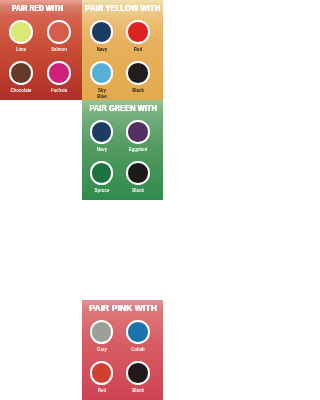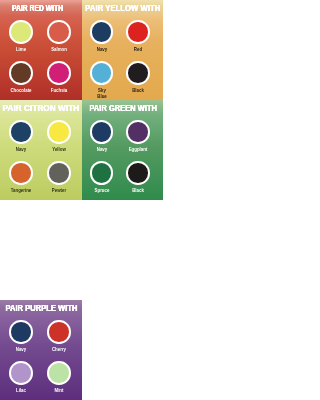--- a/index.html
+++ b/index.html
@@ -54,70 +54,51 @@
       </div>
       <div class="cell" style="left: -1px; top: 61.2px;">
         <div class="dot" style="background: rgb(98, 58, 38);"></div>
         <div class="lab" style="color: rgb(255, 255, 255);">Chocolate</div>
       </div>
       <div class="cell" style="left: 37px; top: 61.2px;">
         <div class="dot" style="background: rgb(209, 31, 120);"></div>
         <div class="lab" style="color: rgb(255, 255, 255);">Fuchsia</div>
       </div>
     </div>
-    <div class="panel" style="left: 0px; top: 100px; width: 81.5px; background: linear-gradient(rgb(231, 236, 182) 0%, rgb(224, 232, 166) 8%, rgb(220, 230, 154) 14%, rgb(206, 220, 124) 45%, rgb(188, 204, 96) 100%);">
-      <div class="title" style="transform-origin: 50% 50%; transform: translateX(-0.9px) scaleX(0.914286);">PAIR CITRON WITH</div>
-      <div class="cell" style="left: -1px; top: 20.4px;">
-        <div class="dot" style="background: rgb(30, 65, 102);"></div>
-        <div class="lab" style="color: rgb(51, 53, 26);">Navy</div>
-      </div>
-      <div class="cell" style="left: 37px; top: 20.4px;">
-        <div class="dot" style="background: rgb(247, 233, 66);"></div>
-        <div class="lab" style="color: rgb(51, 53, 26);">Yellow</div>
-      </div>
-      <div class="cell" style="left: -1px; top: 61.2px;">
-        <div class="dot" style="background: rgb(214, 98, 44);"></div>
-        <div class="lab" style="color: rgb(51, 53, 26);">Tangerine</div>
-      </div>
-      <div class="cell" style="left: 37px; top: 61.2px;">
-        <div class="dot" style="background: rgb(98, 97, 90);"></div>
-        <div class="lab" style="color: rgb(51, 53, 26);">Pewter</div>
-      </div>
-    </div>
     <div class="panel" style="left: 81.5px; top: 100px; width: 81.5px; background: linear-gradient(rgb(156, 195, 146) 0%, rgb(132, 185, 133) 8%, rgb(116, 176, 127) 14%, rgb(85, 155, 98) 45%, rgb(47, 139, 76) 100%);">
       <div class="title" style="transform-origin: 50% 50%; transform: translateX(0.6px) scaleX(0.83232);">PAIR GREEN WITH</div>
       <div class="cell" style="left: -1.9px; top: 20.4px;">
         <div class="dot" style="background: rgb(30, 59, 99);"></div>
         <div class="lab" style="color: rgb(255, 255, 255);">Navy</div>
       </div>
       <div class="cell" style="left: 34.6px; top: 20.4px;">
         <div class="dot" style="background: rgb(82, 48, 99);"></div>
         <div class="lab" style="color: rgb(255, 255, 255);">Eggplant</div>
       </div>
       <div class="cell" style="left: -1.9px; top: 61.2px;">
         <div class="dot" style="background: rgb(30, 113, 64);"></div>
         <div class="lab" style="color: rgb(255, 255, 255);">Spruce</div>
       </div>
       <div class="cell" style="left: 34.6px; top: 61.2px;">
         <div class="dot" style="background: rgb(29, 26, 26);"></div>
         <div class="lab" style="color: rgb(255, 255, 255);">Black</div>
       </div>
     </div>
-    <div class="panel" style="left: 0px; top: 300px; width: 81.5px; background: linear-gradient(rgb(154, 125, 166) 0%, rgb(141, 107, 159) 8%, rgb(138, 100, 158) 14%, rgb(116, 75, 144) 45%, rgb(93, 46, 125) 100%);">
-      <div class="title" style="transform-origin: 50% 50%; transform: translateX(-1px) scaleX(0.83965);">PAIR PURPLE WITH</div>
-      <div class="cell" style="left: -1px; top: 20.4px;">
-        <div class="dot" style="background: rgb(30, 58, 99);"></div>
-        <div class="lab" style="color: rgb(255, 255, 255);">Navy</div>
+    <div class="panel" style="left: 81.5px; top: 300px; width: 81.5px; background: linear-gradient(rgb(224, 148, 154) 0%, rgb(220, 124, 128) 8%, rgb(220, 116, 117) 14%, rgb(214, 92, 99) 45%, rgb(206, 67, 84) 100%);">
+      <div class="title" style="transform-origin: 50% 50%; transform: translateX(0.6px) scaleX(0.955266);">PAIR PINK WITH</div>
+      <div class="cell" style="left: -1.9px; top: 20.4px;">
+        <div class="dot" style="background: rgb(155, 159, 152);"></div>
+        <div class="lab" style="color: rgb(255, 255, 255);">Gray</div>
       </div>
-      <div class="cell" style="left: 37px; top: 20.4px;">
-        <div class="dot" style="background: rgb(204, 50, 40);"></div>
-        <div class="lab" style="color: rgb(255, 255, 255);">Cherry</div>
+      <div class="cell" style="left: 34.6px; top: 20.4px;">
+        <div class="dot" style="background: rgb(26, 116, 174);"></div>
+        <div class="lab" style="color: rgb(255, 255, 255);">Cobalt</div>
       </div>
-      <div class="cell" style="left: -1px; top: 61.2px;">
-        <div class="dot" style="background: rgb(177, 148, 202);"></div>
-        <div class="lab" style="color: rgb(255, 255, 255);">Lilac</div>
+      <div class="cell" style="left: -1.9px; top: 61.2px;">
+        <div class="dot" style="background: rgb(206, 65, 46);"></div>
+        <div class="lab" style="color: rgb(255, 255, 255);">Red</div>
       </div>
-      <div class="cell" style="left: 37px; top: 61.2px;">
-        <div class="dot" style="background: rgb(189, 226, 166);"></div>
-        <div class="lab" style="color: rgb(255, 255, 255);">Mint</div>
+      <div class="cell" style="left: 34.6px; top: 61.2px;">
+        <div class="dot" style="background: rgb(34, 26, 26);"></div>
+        <div class="lab" style="color: rgb(255, 255, 255);">Black</div>
       </div>
     </div>
   </div>
 
 </body></html>

